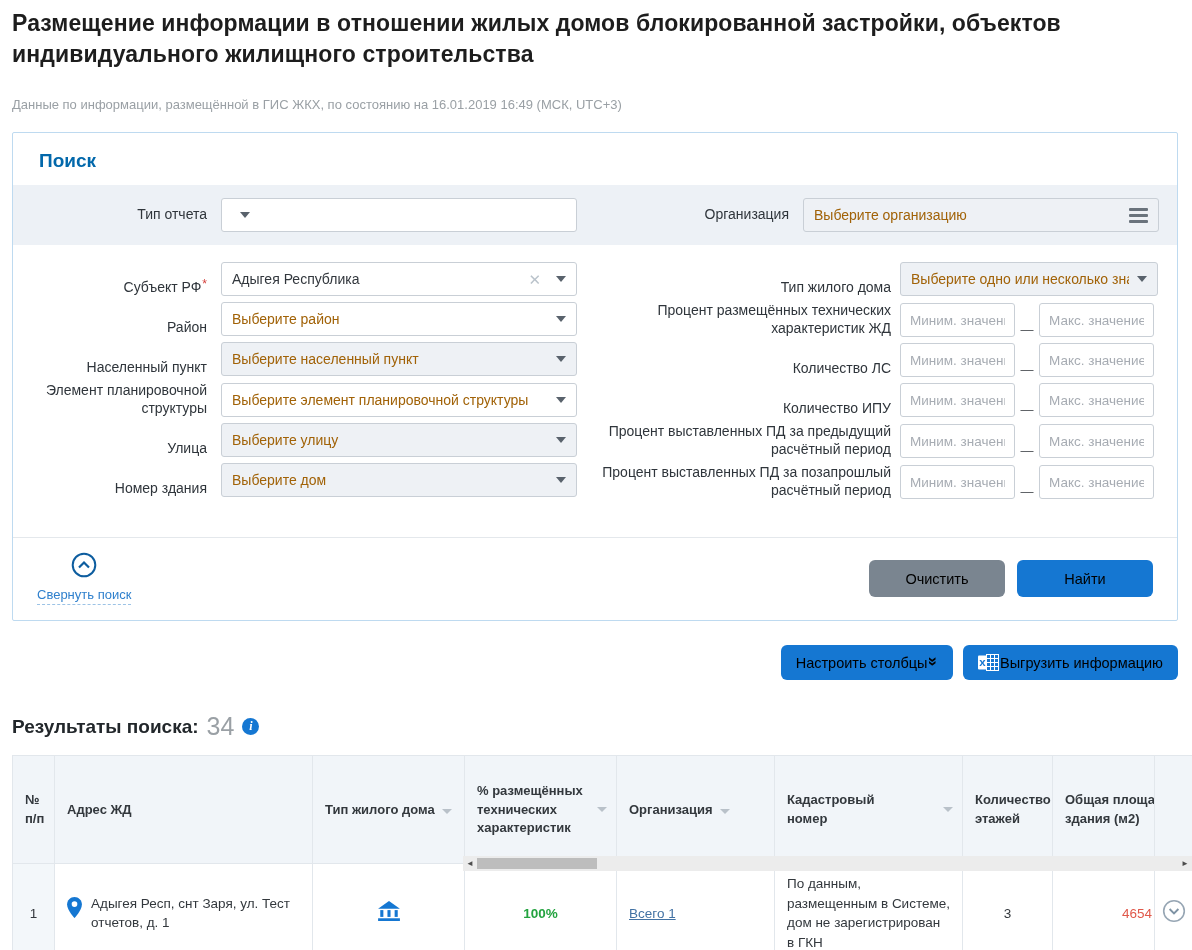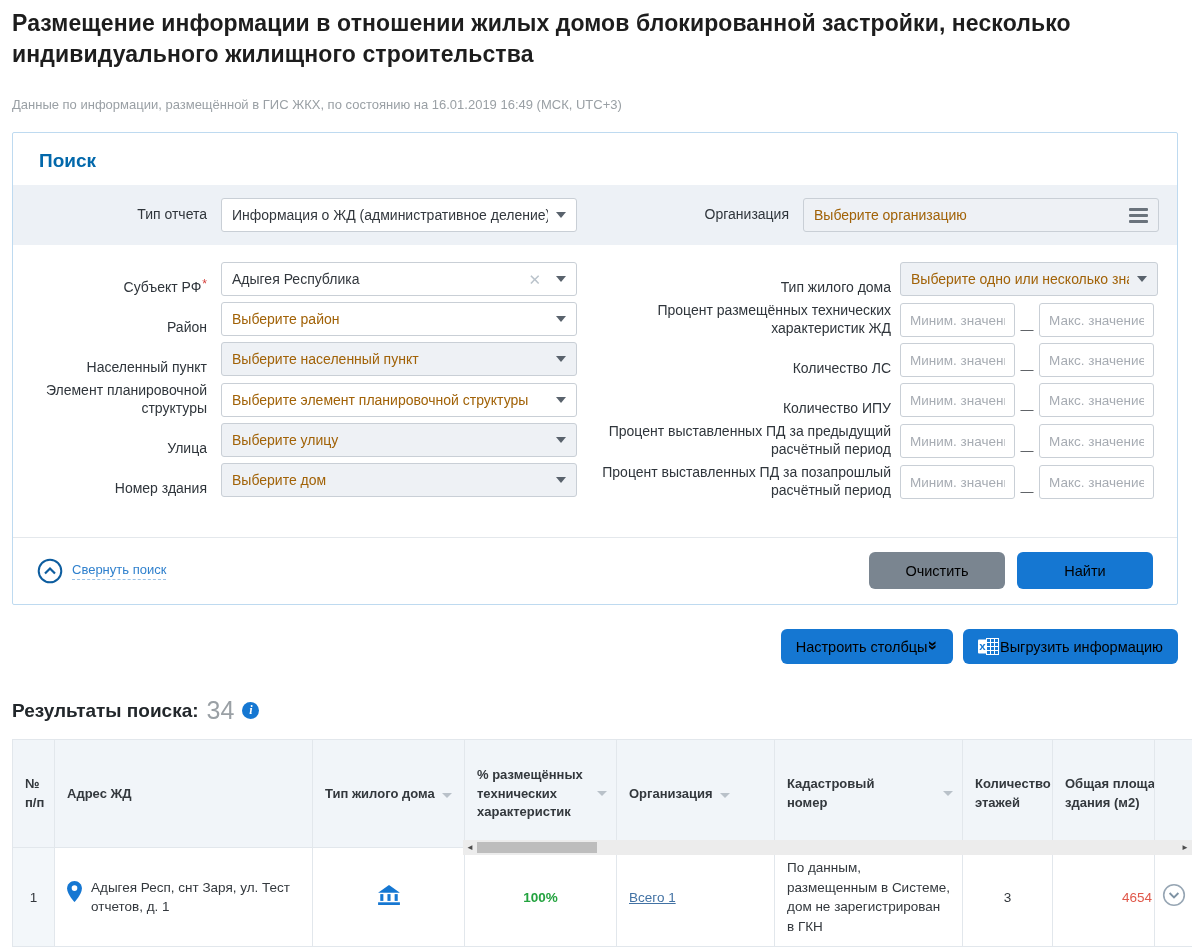--- a/index.html
+++ b/index.html
@@ -42,21 +42,21 @@
   .fcol { width:50%; }
   .frow { display:flex; align-items:flex-end; min-height:34px; margin-bottom:6px; }
   .range-inp { width:115px; height:34px; border:1px solid #c9cfd6; border-radius:3px;
                padding:0 9px; font-size:13.5px; color:#32373d; background:#fff;
                font-family:"Liberation Sans","DejaVu Sans",sans-serif; }
   .range-inp::placeholder { color:#a7acb3; }
   .dash { width:24px; text-align:center; color:#4a4f54; font-size:13px; }
 
   .panel-footer { border-top:1px solid #e4e8ec; margin-top:32px; padding:14px 24px 15px;
                   display:flex; align-items:center; justify-content:space-between; }
-  .collapse { display:flex; align-items:center; gap:9px; cursor:pointer; }
+  .collapse { display:flex; align-items:center; gap:9px; cursor:pointer;flex-direction:column; }
   .collapse .lbl { color:#2f80cd; font-size:13px; border-bottom:1px dashed #9cc3e6; padding-bottom:2px; }
   .fbtns { display:flex; gap:12px; }
   .btn { height:37px; min-width:136px; border:none; border-radius:6px; color:#000000; font-size:14.5px;
          font-family:"Liberation Sans","DejaVu Sans",sans-serif; cursor:pointer; }
   .btn-gray { background:#7a8590; }
   .btn-blue { background:#1577d2; }
 
   
   .toolbar { display:flex; justify-content:flex-end; gap:10px; margin-top:24px; }
   .toolbar .btn { min-width:0; height:35px; padding:0 15px; display:flex; align-items:center; gap:1px; }
@@ -96,31 +96,30 @@
   .hstrip { position:absolute; left:451px; right:0; top:101px; height:15px; background:#ececec;
             display:flex; align-items:center; justify-content:space-between; cursor:pointer; }
   .hstrip .arr { font-size:8px; color:#4d4d4d; width:14px; text-align:center; line-height:15px; }
   .hstrip .thumb { position:absolute; left:14px; top:2px; width:120px; height:11px; background:#bdbdbd; }
 </style>
 </head>
 <body>
 
 <div class="page">
 
-  <div class="title">Размещение информации в отношении жилых домов блокированной застройки, несколько индивидуального жилищного строительства</div>
+  <div class="title">Размещение информации в отношении жилых домов блокированной застройки, объектов индивидуального жилищного строительства</div>
   <div class="subtitle">Данные по информации, размещённой в ГИС ЖКХ, по состоянию на 16.01.2019 16:49 (МСК, UTC+3)</div>
 
   <section class="panel">
     <div class="panel-title">Поиск</div>
 
     <div class="band">
       <div class="band-half">
         <span class="flabel lab-l">Тип отчета</span>
         <div class="sel w356">
-          <span class="txt">Информация о ЖД (административное деление)</span>
           <span class="caret"></span>
         </div>
       </div>
       <div class="band-half">
         <span class="flabel lab-l">Организация</span>
         <div class="sel w356 disabled">
           <span class="ph">Выберите организацию</span>
           <span class="hamburger">
               <i></i>
               <i></i>

